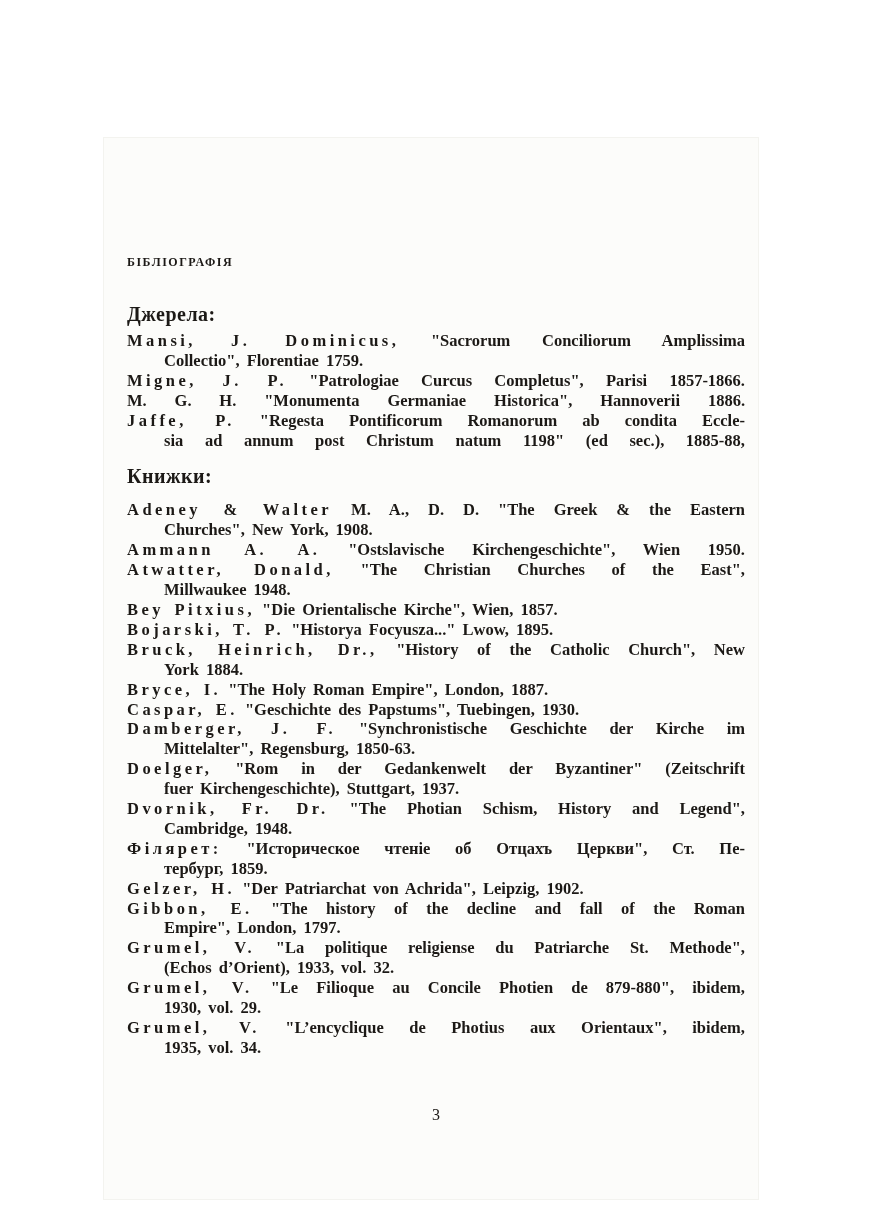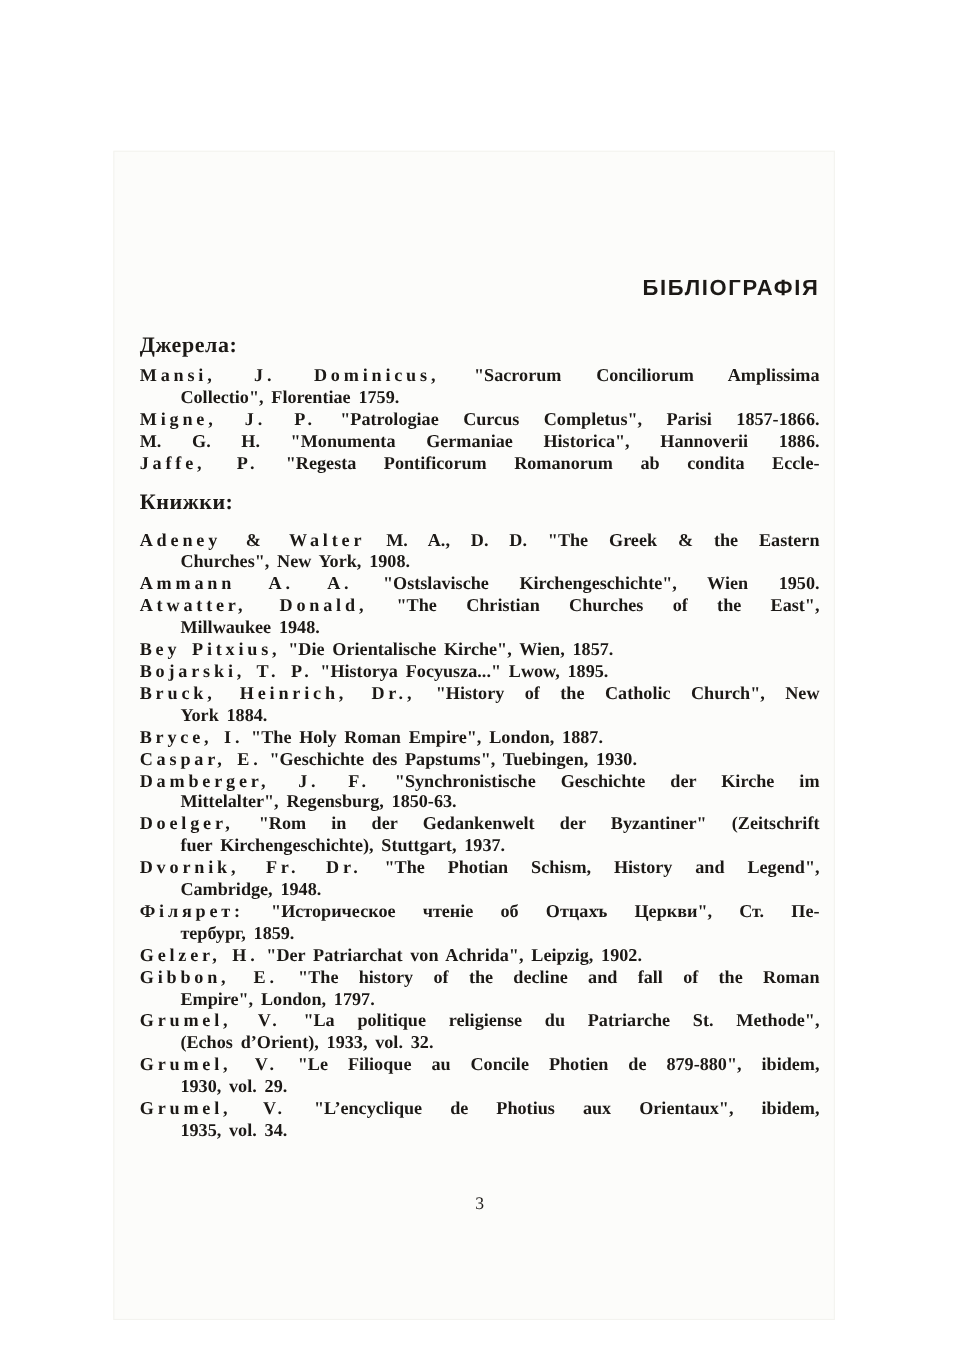--- a/index.html
+++ b/index.html
@@ -13,23 +13,23 @@
   .sheet {
     position: absolute; left: 103px; top: 137px;
     width: 656px; height: 1063px;
     background: #fcfcfa;
     border: 1px solid #f3f3ef;
     box-sizing: border-box;
   }
   .content { position: absolute; left: 23px; top: 0; width: 618px; }
   .title {
     margin: 0; padding-top: 112px;
-    font-family: Liberation Sans, sans-serif;
-    font-size: 20px; line-height: 24px; font-weight: 700;
-    letter-spacing: 1.5px; text-align: right;
+    font-family: Liberation Serif, serif;
+    font-size: 12px; line-height: 24px; font-weight: 700;
+    letter-spacing: 1.5px; text-align: left;
   }
   .sec-heading {
     margin: 30px 0 0 0;
     font-size: 20px; line-height: 20px; font-weight: 700;
     letter-spacing: 0.5px;
   }
   .section-books .sec-heading { margin-top: 16px; }
   .entries { margin-top: 7px; }
   .section-books .entries { margin-top: 14px; }
   .entry {
@@ -63,20 +63,21 @@
             <span class="line cont">Collectio", Florentiae 1759.</span>
           </p>
           <p class="entry">
             <span class="line just"><span class="author sp">Migne, J. P.</span> "Patrologiae Curcus Completus", Parisi 1857-1866.</span>
           </p>
           <p class="entry">
             <span class="line just"><span class="author">M. G. H.</span> "Monumenta Germaniae Historica", Hannoverii 1886.</span>
           </p>
           <p class="entry">
             <span class="line just"><span class="author sp">Jaffe, P.</span> "Regesta Pontificorum Romanorum ab condita Eccle-</span>
+            <span class="line cont just">sia ad annum post Christum natum 1198" (ed sec.), 1885-88,</span>
           </p>
         </div>
     </section>
 
     <section class="section-books">
       <h2 class="sec-heading">Книжки:</h2>
       <div class="entries">
           <p class="entry">
             <span class="line just"><span class="author sp">Adeney &amp; Walter</span> M. A., D. D. "The Greek &amp; the Eastern</span>
             <span class="line cont">Churches", New York, 1908.</span>

